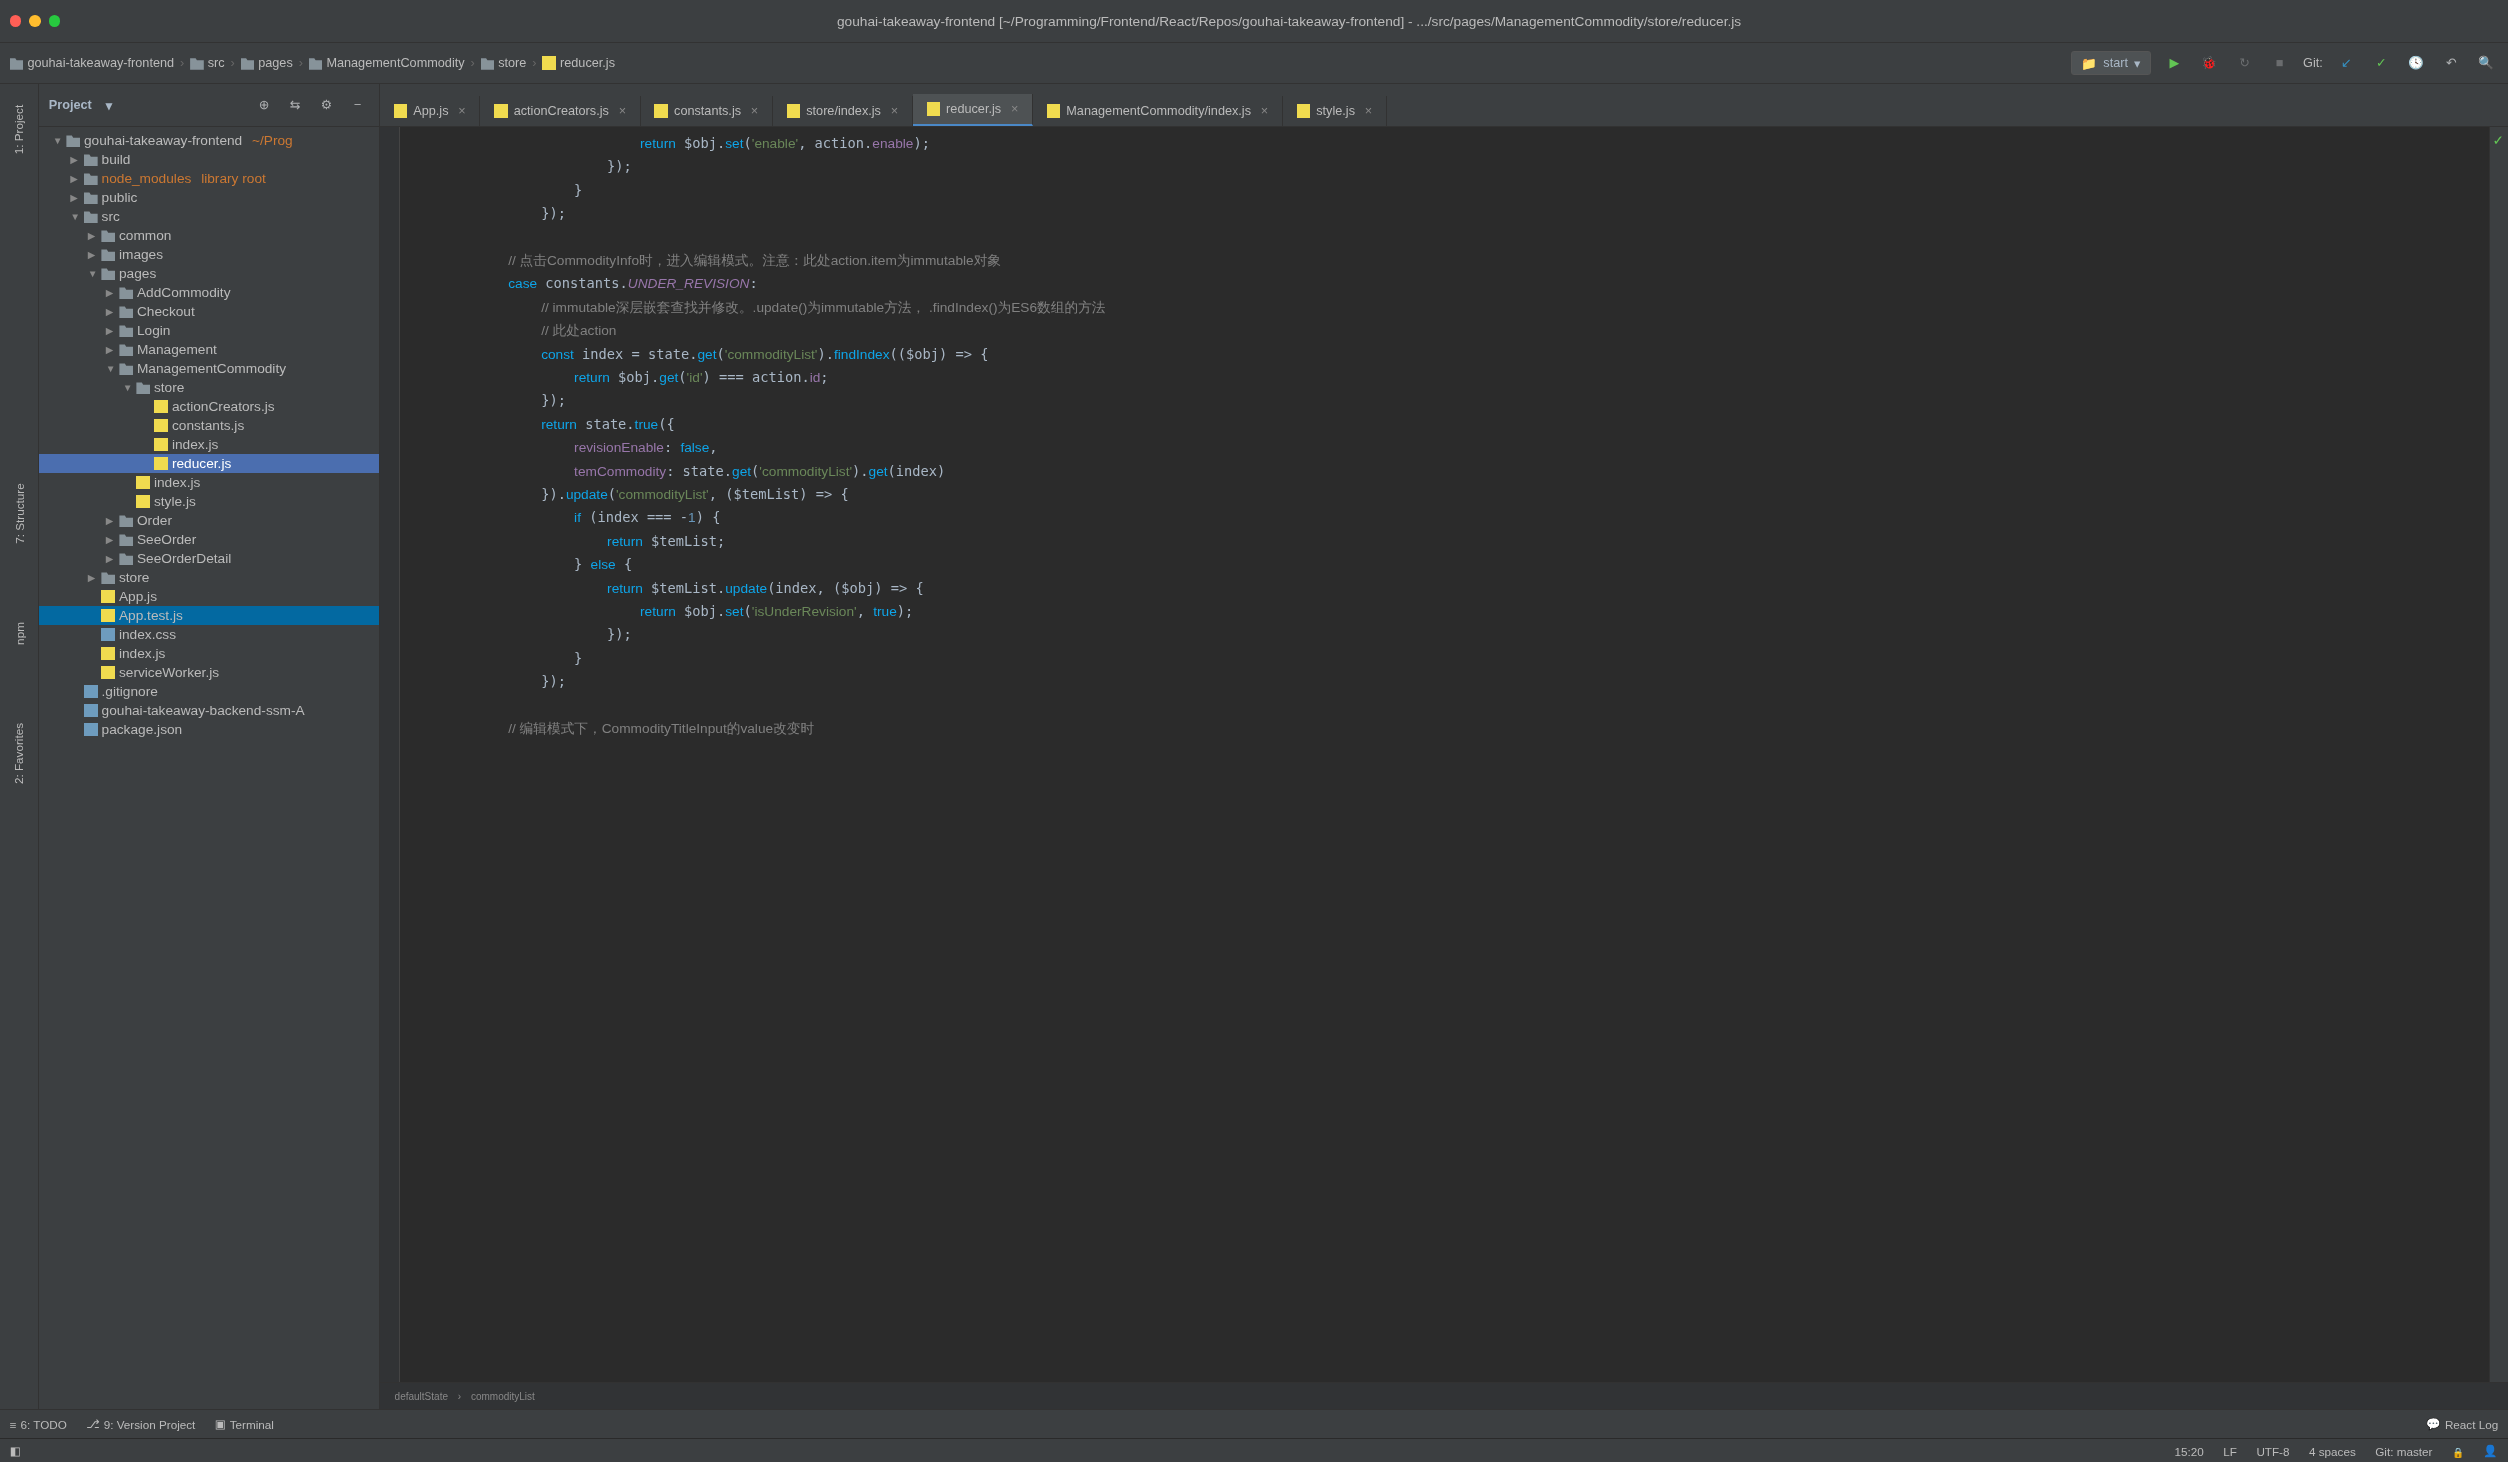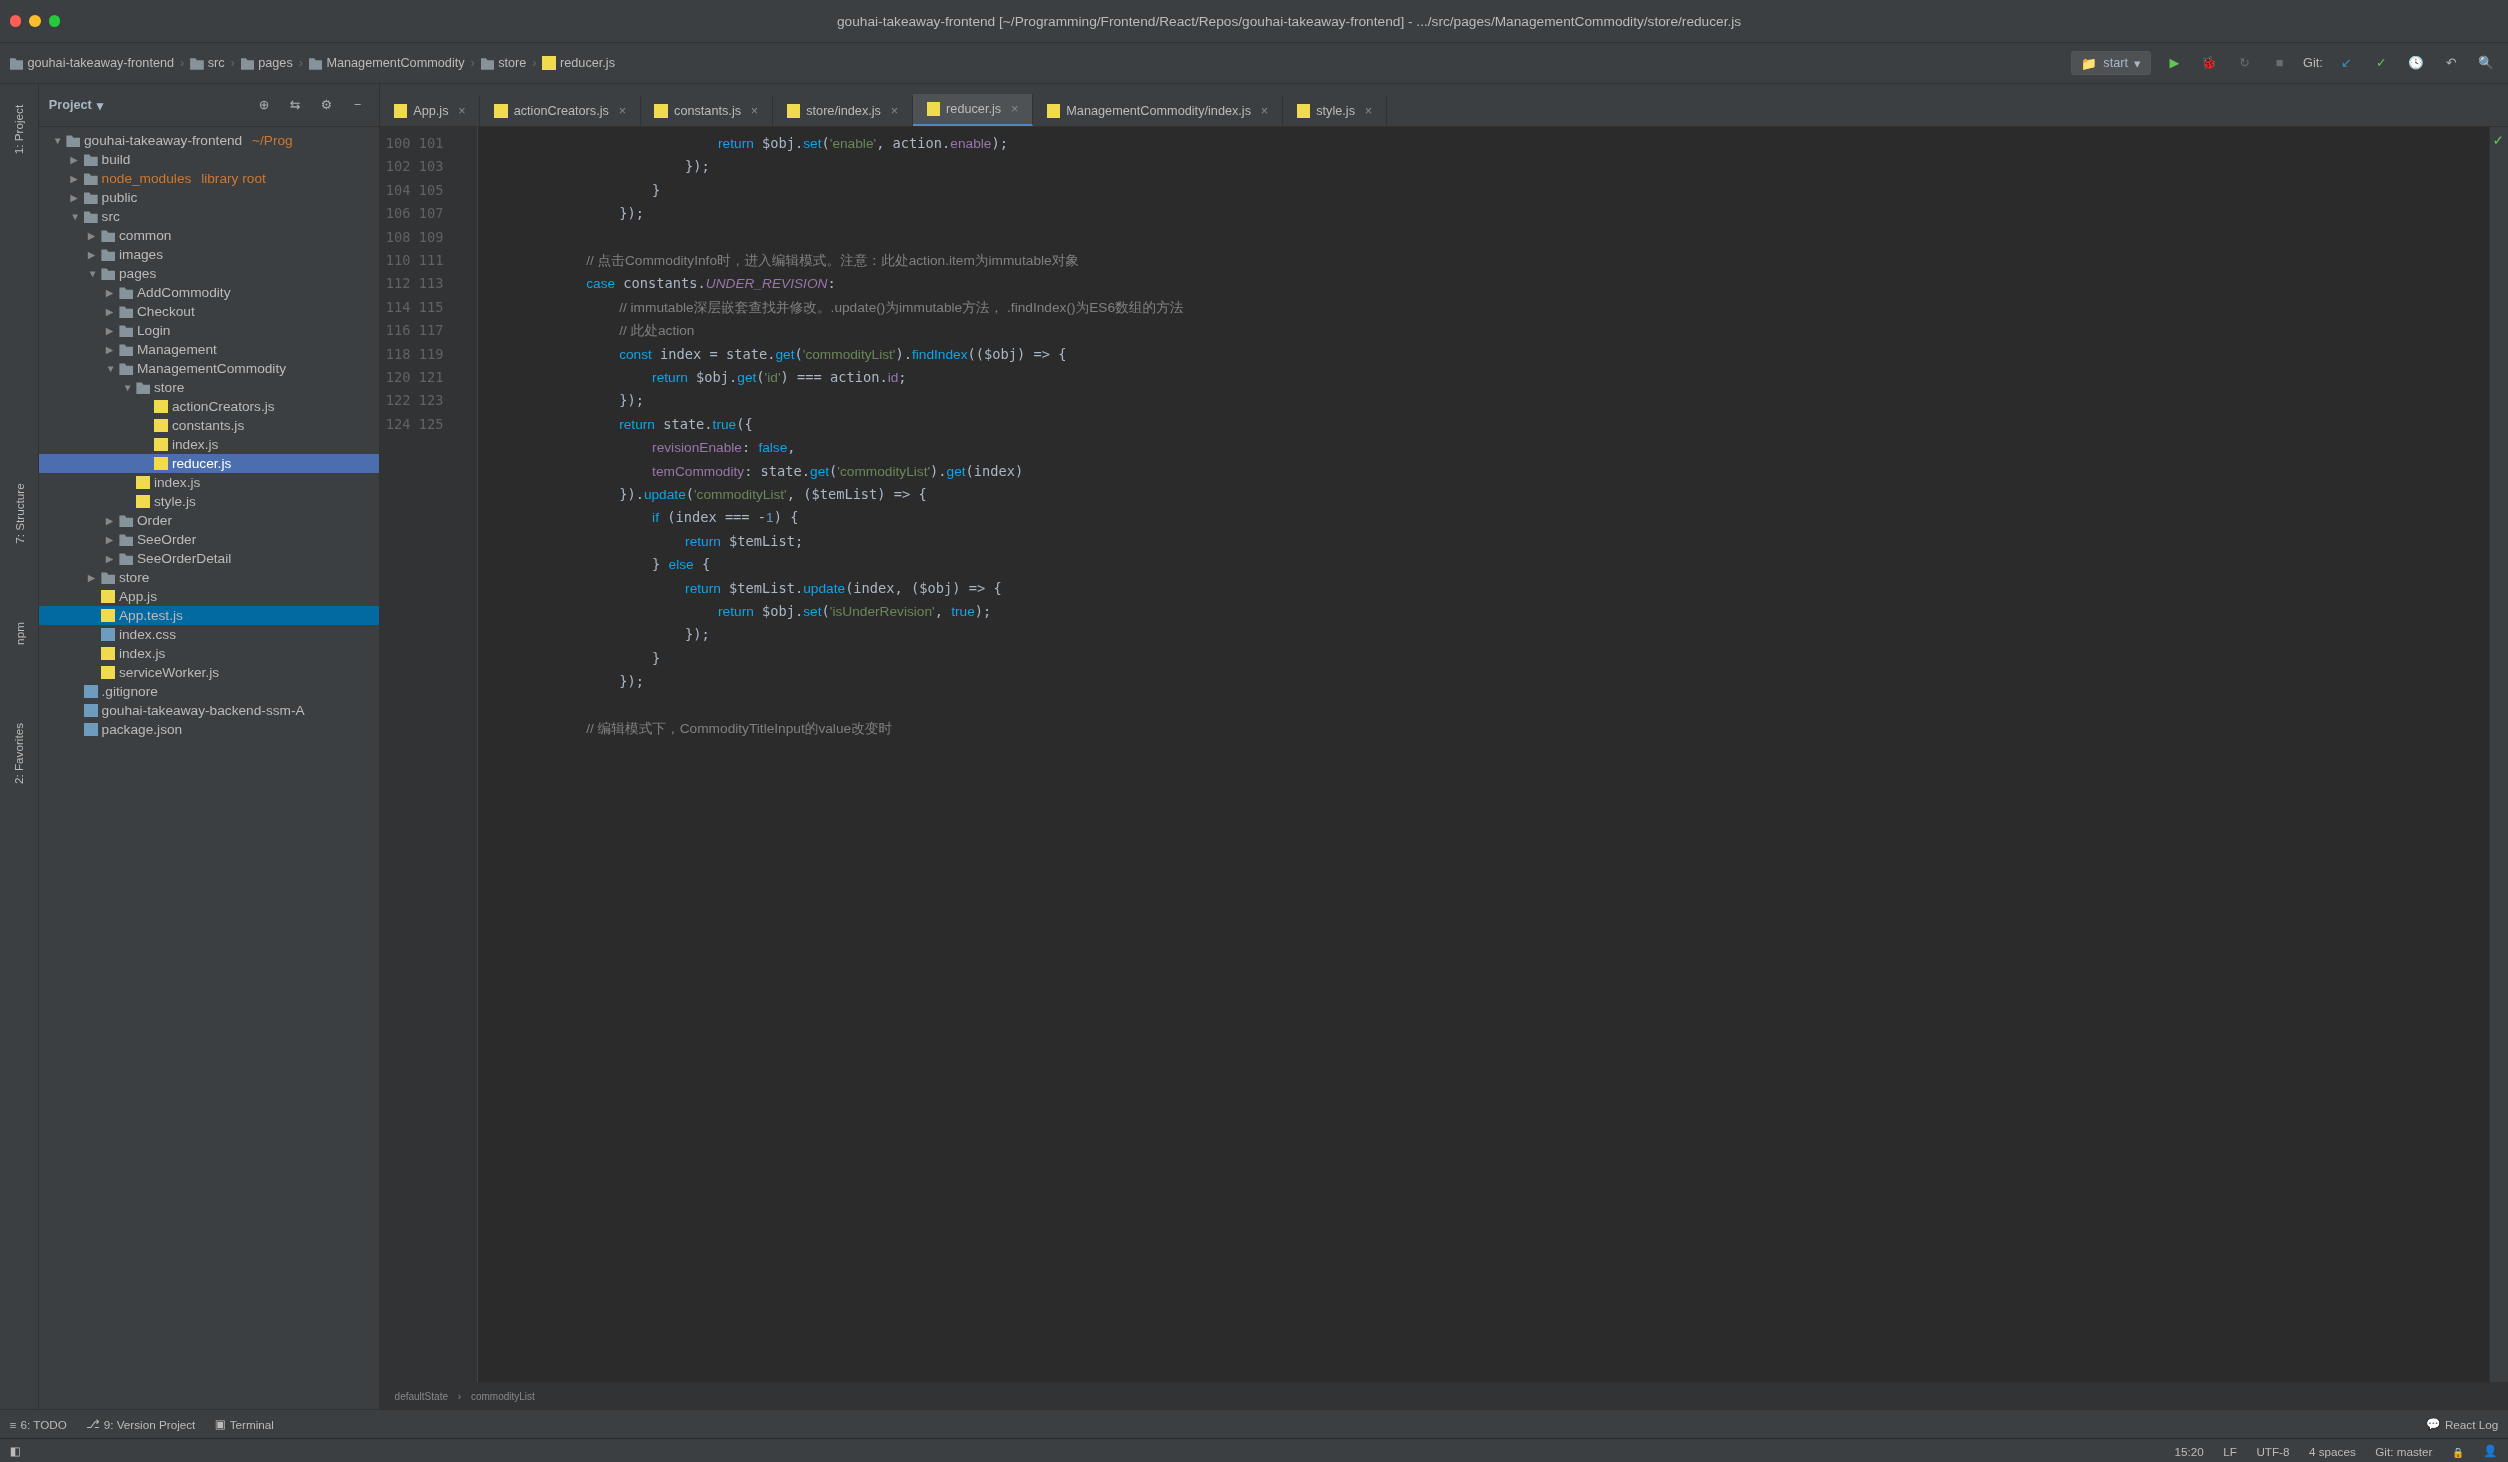--- a/index.html
+++ b/index.html
@@ -31,21 +31,21 @@
 
 .main { flex: 1; display: flex; overflow: hidden; }
 
 
 .tool-strip { width: 39px; background: #3c3f41; border-right: 1px solid #323232; display: flex; flex-direction: column; align-items: center; padding-top: 9.8px; gap: 29px; }
 .tool-label { transform: rotate(-90deg); white-space: nowrap; color: #bbbbbb; font-size: 11.7px; display: flex; align-items: center; gap: 3.9px; }
 
 
 .project-panel { width: 341px; background: #3c3f41; border-right: 1px solid #323232; display: flex; flex-direction: column; }
 .project-header { height: 43px; display: flex; align-items: center; padding: 0 9.8px; border-bottom: 1px solid #323232; }
-.project-title { flex: 1; display: flex; align-items: center; gap: 5px; font-weight: bold; }
+.project-title { flex: 1; display: flex; align-items: center; gap: 14px; font-weight: bold; }
 .project-tools { display: flex; gap: 7.8px; }
 .tree { flex: 1; overflow: auto; padding: 3.9px 0; font-size: 13.7px; }
 .tree-item { display: flex; align-items: center; padding: 2px 0 2px 9.8px; gap: 3.9px; white-space: nowrap; color: #bbbbbb; cursor: pointer; }
 .tree-item.selected { background: #4b6eaf; color: #fff; }
 .tree-item.highlighted { background: #0369a1; }
 .tree-arrow { width: 9.8px; font-size: 9.8px; color: #888; }
 .tree-indent { display: inline-block; }
 .orange { color: #cc7832; }
 
 
@@ -390,47 +390,20 @@
             <span>ManagementCommodity/index.js</span>
             <span class="tab-close">×</span>
           </div>
           <div class="tab">
             <span class="file-icon-js"></span>
             <span>style.js</span>
             <span class="tab-close">×</span>
           </div>
         </div>
       <div class="editor-body">
-        <div class="gutter" id="gutter">100
-101
-102
-103
-104
-105
-106
-107
-108
-109
-110
-111
-112
-113
-114
-115
-116
-117
-118
-119
-120
-121
-122
-123
-124
-125
-</div>
         <div class="fold-gutter"></div>
         <div class="code" id="code">                            <span class="kw">return</span> $obj.<span class="fn">set</span>(<span class="str">'enable'</span>, action.<span class="purple">enable</span>);
                         });
                     }
                 });
 
             <span class="com">// 点击CommodityInfo时，进入编辑模式。注意：此处action.item为immutable对象</span>
             <span class="kw">case</span> constants.<span class="id">UNDER_REVISION</span>:
                 <span class="com">// immutable深层嵌套查找并修改。.update()为immutable方法， .findIndex()为ES6数组的方法</span>
                 <span class="com">// 此处action</span>

